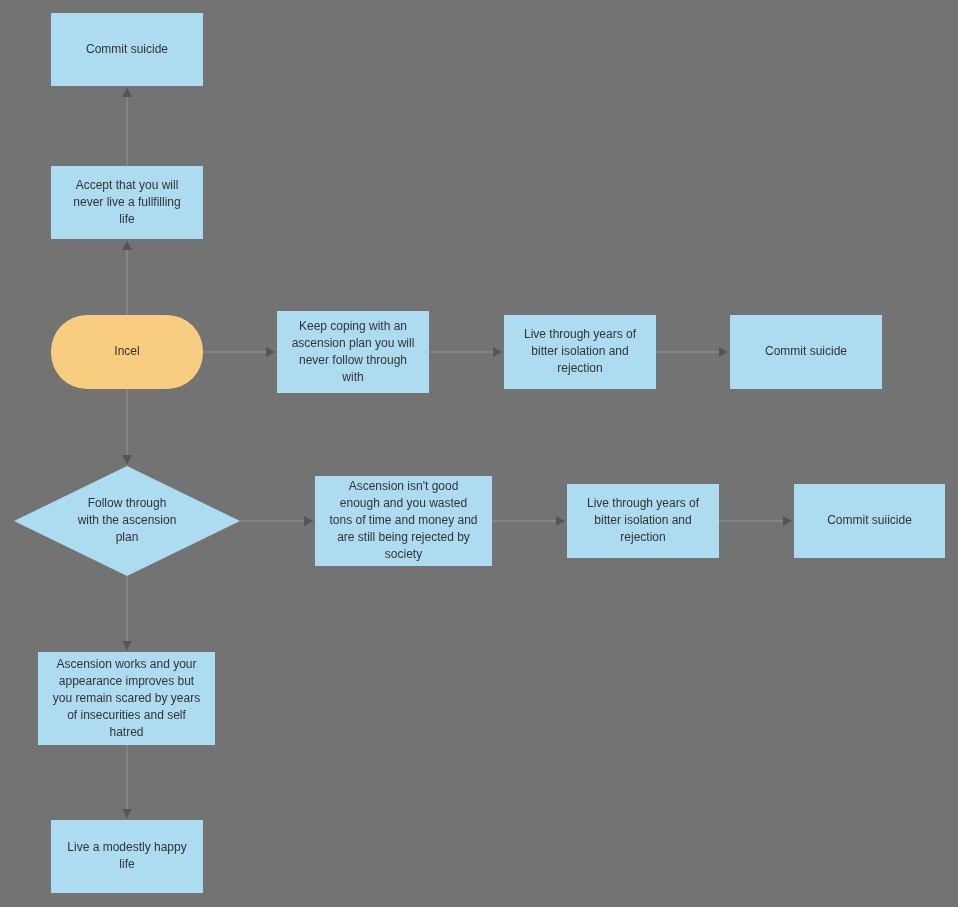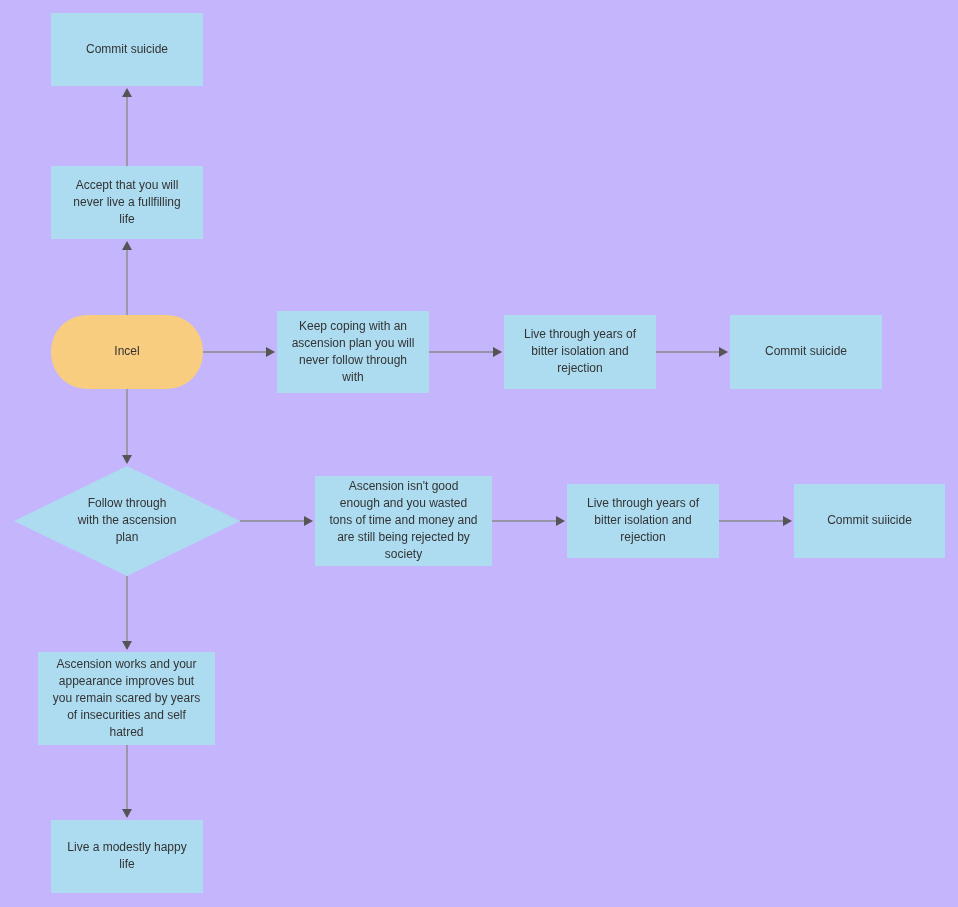--- a/index.html
+++ b/index.html
@@ -10,21 +10,21 @@
   body {
     width: 958px;
     height: 907px;
     font-family: "Liberation Sans", sans-serif;
     overflow: hidden;
   }
   #diagram-canvas {
     position: relative;
     width: 958px;
     height: 907px;
-    background: #c4b5fd;
+    background: #737373;
     text-align: center;
   }
   svg.flow-svg {
     position: absolute;
     top: 0;
     left: 0;
     width: 958px;
     height: 907px;
   }
   .node-shape {

